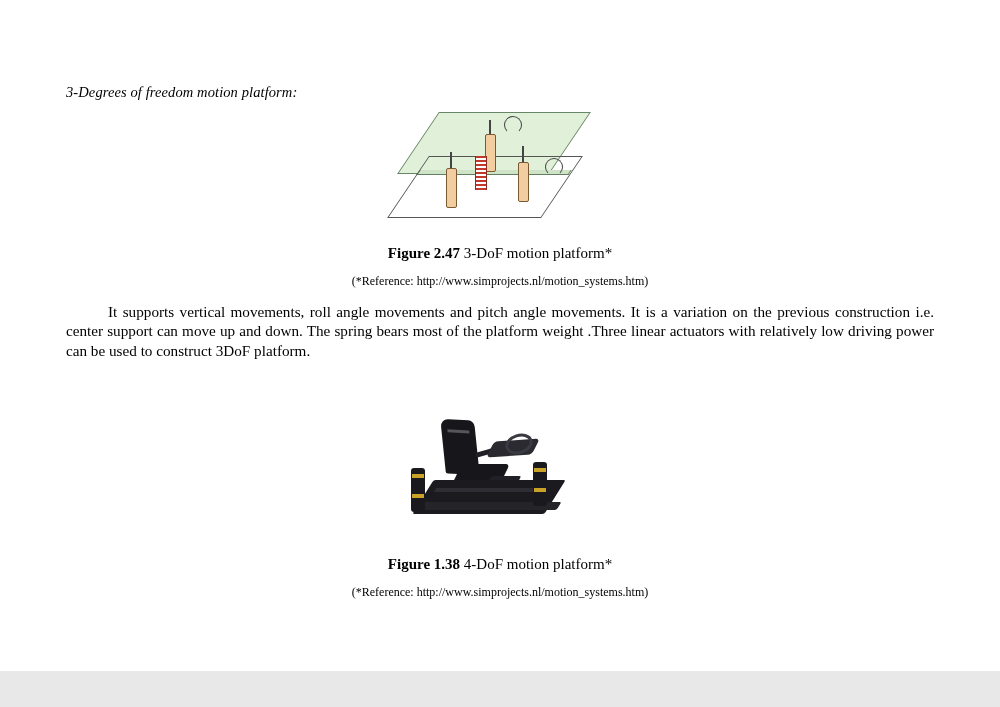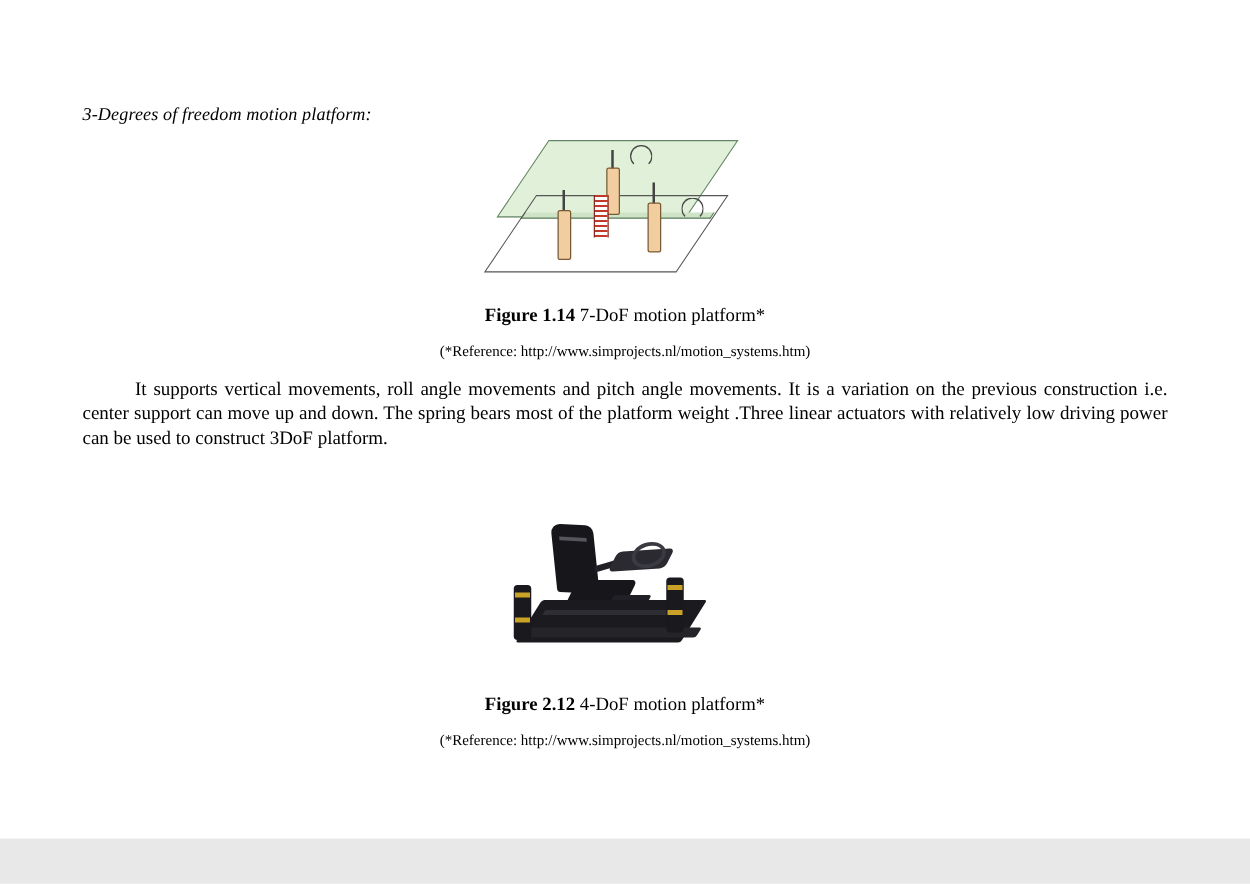--- a/index.html
+++ b/index.html
@@ -293,21 +293,21 @@
         <div class="hook h1"></div>
         <div class="hook h2"></div>
         <div class="leg l1"></div>
         <div class="leg l2"></div>
         <div class="leg l3"></div>
         <div class="spring"></div>
       </div>
     </div>
 
     <div class="figure-block" style="top:245px; left:0;">
-      <p class="figure-caption"><b>Figure 1.14</b><span> 7-DoF motion platform*</span></p>
+      <p class="figure-caption"><b>Figure 2.47</b><span> 3-DoF motion platform*</span></p>
     </div>
 
     <div class="figure-block" style="top:274px; left:0;">
       <p class="figure-ref">(*Reference: http://www.simprojects.nl/motion_systems.htm)</p>
     </div>
 
     <div class="body-par" style="top:302px; left:0;">
       <span class="indent"></span><span>It supports vertical movements, roll angle movements and pitch angle movements. It is a variation on the previous construction i.e. center support can move up and down. The spring bears most of the platform weight .Three linear actuators with relatively low driving power can be used to construct 3DoF platform.</span>
     </div>
 
@@ -330,21 +330,21 @@
           <div class="band b2"></div>
         </div>
         <div class="pillar p-right">
           <div class="band b1"></div>
           <div class="band b2"></div>
         </div>
       </div>
     </div>
 
     <div class="figure-block" style="top:556px; left:0;">
-      <p class="figure-caption"><b>Figure 2.12</b><span> 4-DoF motion platform*</span></p>
+      <p class="figure-caption"><b>Figure 1.38</b><span> 4-DoF motion platform*</span></p>
     </div>
 
     <div class="figure-block" style="top:585px; left:0;">
       <p class="figure-ref">(*Reference: http://www.simprojects.nl/motion_systems.htm)</p>
     </div>
 
 
   </div>
 </div>
 

